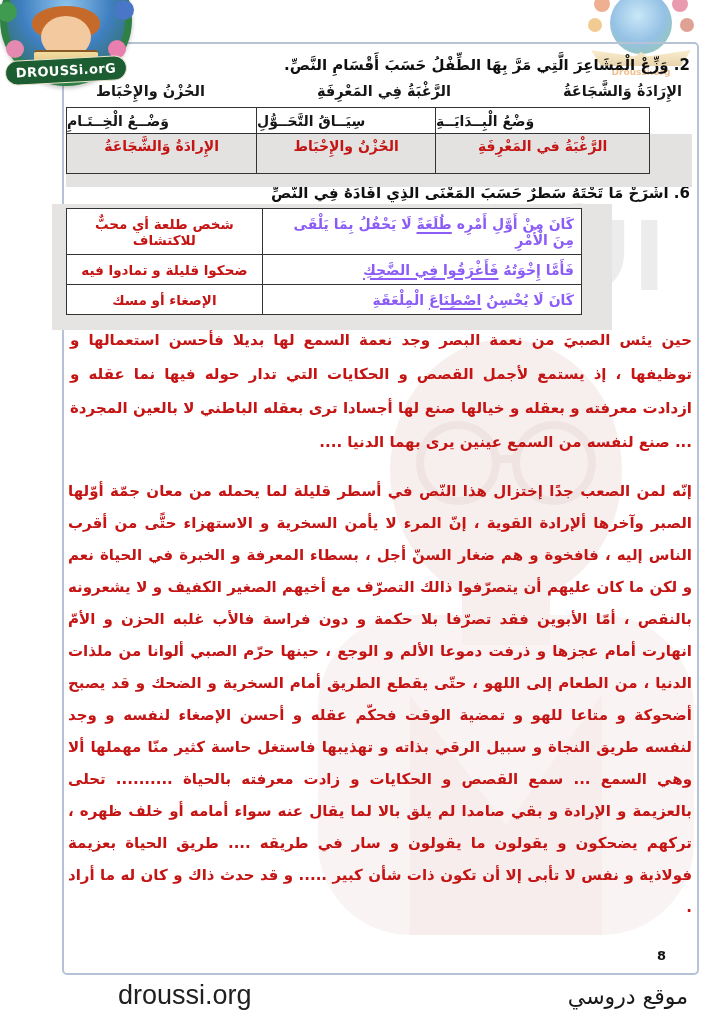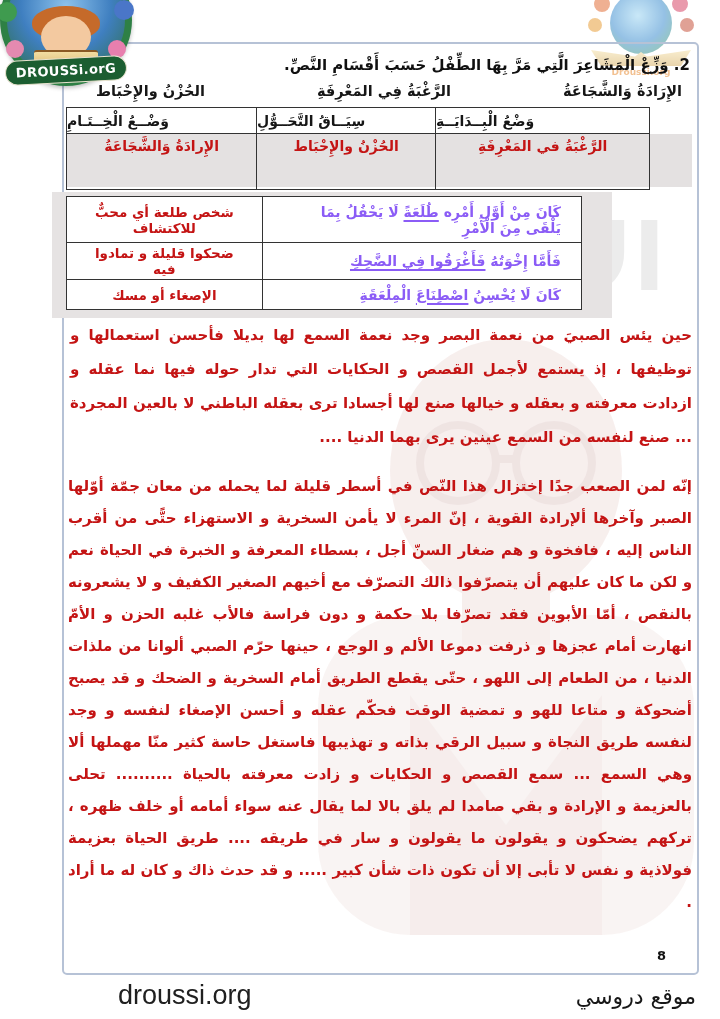--- a/index.html
+++ b/index.html
@@ -62,41 +62,41 @@
   .logo2 .cap { font-size:9px; color:#e8903a; margin-top:1px; font-weight:700; }
   
   .content { position:absolute; left:66px; top:46px; width:628px; z-index:2; direction:rtl; text-align:right; }
   .qline { font-size:15px; font-weight:700; color:#101010; margin:10px 4px 0 0; }
   .feelings { display:flex; justify-content:space-between; margin:9px 12px 0 30px; font-size:14.5px; font-weight:700; }
   
   .t1wrap { position:relative; margin-top:8px; }
   .bandA { position:absolute; top:27px; right:2px; left:0; height:53px; background:#e4e1e1; }
   table.t1 { width:584px; border-collapse:collapse; position:relative; z-index:1; margin-left:0; margin-right:auto; direction:rtl; }
   table.t1 th { border:1.3px solid #333; background:#fff; height:26px; font-size:14px; font-weight:700; text-align:left; }
-  table.t1 td { border:1.3px solid #333; background:transparent; height:56px; vertical-align:top; padding-top:4px;
+  table.t1 td { border:1.3px solid #333; background:transparent; height:40px; vertical-align:top; padding-top:4px;
                 text-align:center; color:#c41414; font-weight:700; font-size:14px; }
   
   .t2wrap { position:relative; margin-top:6px; }
   .bandB { position:absolute; top:-4px; left:-14px; width:560px; height:126px; background:#e6e3e3; }
   table.t2 { width:516px; border-collapse:collapse; position:relative; z-index:1; margin-left:0; margin-right:auto; direction:rtl; }
-  table.t2 td { border:1.3px solid #333; background:#fff; padding:2px 20px; }
+  table.t2 td { border:1.3px solid #333; background:#fff; padding:2px 7px; }
   table.t2 td.sent { width:62%; font-size:14px; font-weight:600; color:#8b5cf6; text-align:right; }
   table.t2 td.ans  { width:38%; font-size:13.5px; font-weight:700; color:#c41414; text-align:center; vertical-align:middle; }
   table.t2 tr.r1 td { height:46px; }
   table.t2 tr.r2 td, table.t2 tr.r3 td { height:30px; }
   .ul { text-decoration:underline; text-decoration-thickness:1.5px; text-underline-offset:3px; }
   
   .redpar { color:#c41414; font-weight:700; font-size:15px; text-align:justify; direction:rtl; }
   .ans7 { margin:8px 2px 16px 0; line-height:34px; padding-left:4px; }
   .q8l2 { display:block; text-align:center; padding-left:40px; margin-top:5px; }
   .ans8 { margin:7px 2px 0 0; line-height:32px; padding-left:2px; }
   
   .pagenum { position:absolute; right:54px; top:948px; z-index:3; font-size:13px; font-weight:700; color:#111; }
   .foot-l { position:absolute; left:118px; top:980px; z-index:3; font-family:"Liberation Sans", sans-serif; font-size:27px; color:#202020; }
-  .foot-r { position:absolute; right:24px; top:984px; z-index:3; font-size:22px; color:#181818; direction:rtl; }
+  .foot-r { position:absolute; right:32px; top:984px; z-index:3; font-size:22px; color:#181818; direction:rtl; }
 </style>
 </head>
 <body>
 
 <div class="page">
 
   <svg class="wm-portrait" width="430" height="620" viewBox="0 0 215 310">
     <ellipse cx="108" cy="78" rx="58" ry="66" fill="#f2e2e0"></ellipse>
     <rect x="14" y="150" width="188" height="160" rx="46" fill="#f5ecea"></rect>
     <rect x="86" y="125" width="44" height="40" fill="#f2e2e0"></rect>
@@ -154,20 +154,21 @@
         </tr>
         <tr>
           <td>الرَّغْبَةُ في المَعْرِفَةِ</td>
           <td>الحُزْنُ والإِحْبَاط</td>
           <td>الإِرادَةُ وَالشَّجَاعَةُ</td>
         </tr>
       </tbody>
         </table>
     </div>
 
+    <div class="qline">6. اشْرَحْ مَا تَحْتَهُ سَطْرٌ حَسَبَ الْمَعْنَى الَّذِي أَفَادَهُ فِي النَّصِّ</div>
 
     <div class="t2wrap">
       <div class="bandB"></div>
       <table class="t2">
         <tbody>
             <tr class="r1">
           <td class="sent"><span>كَانَ مِنْ أَوَّلِ أَمْرِه </span><span class="ul">طُلَعَةً</span><span> لَا يَحْفُلُ بِمَا يَلْقَى مِنَ الْأَمْرِ</span></td>
           <td class="ans">شخص طلعة أي محبٌّ للاكتشاف</td>
         </tr>
         <tr class="r2">

